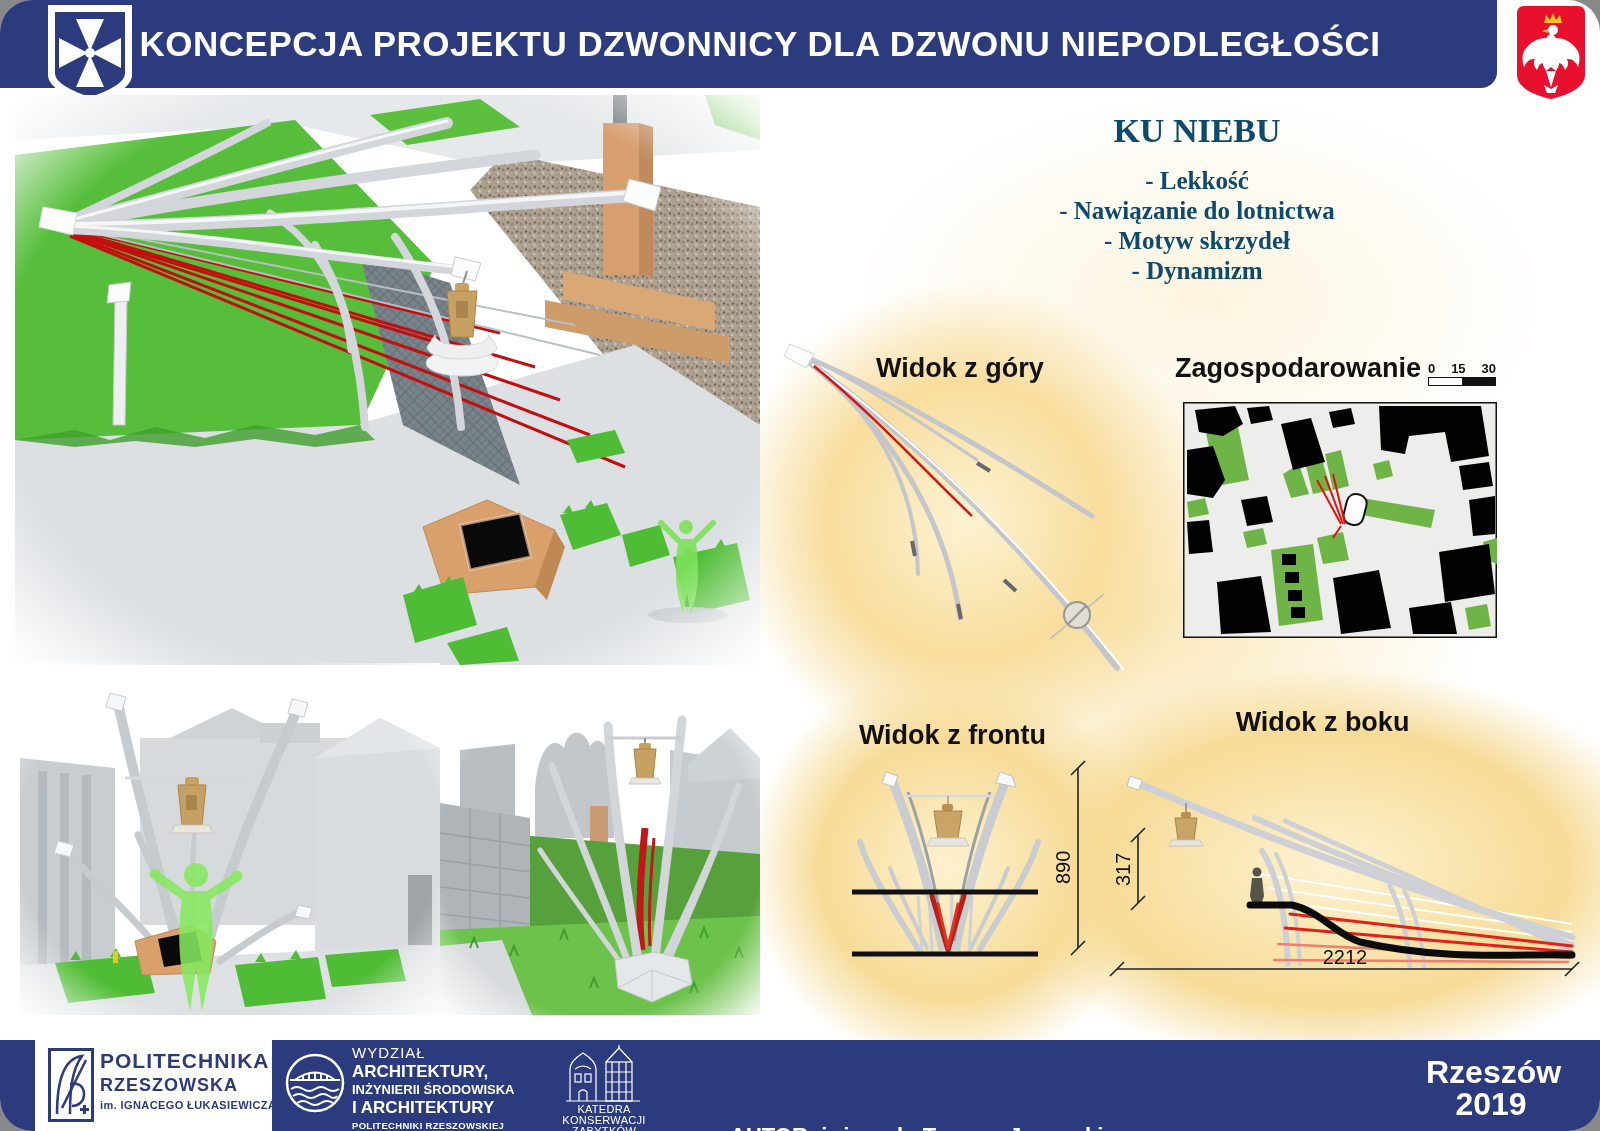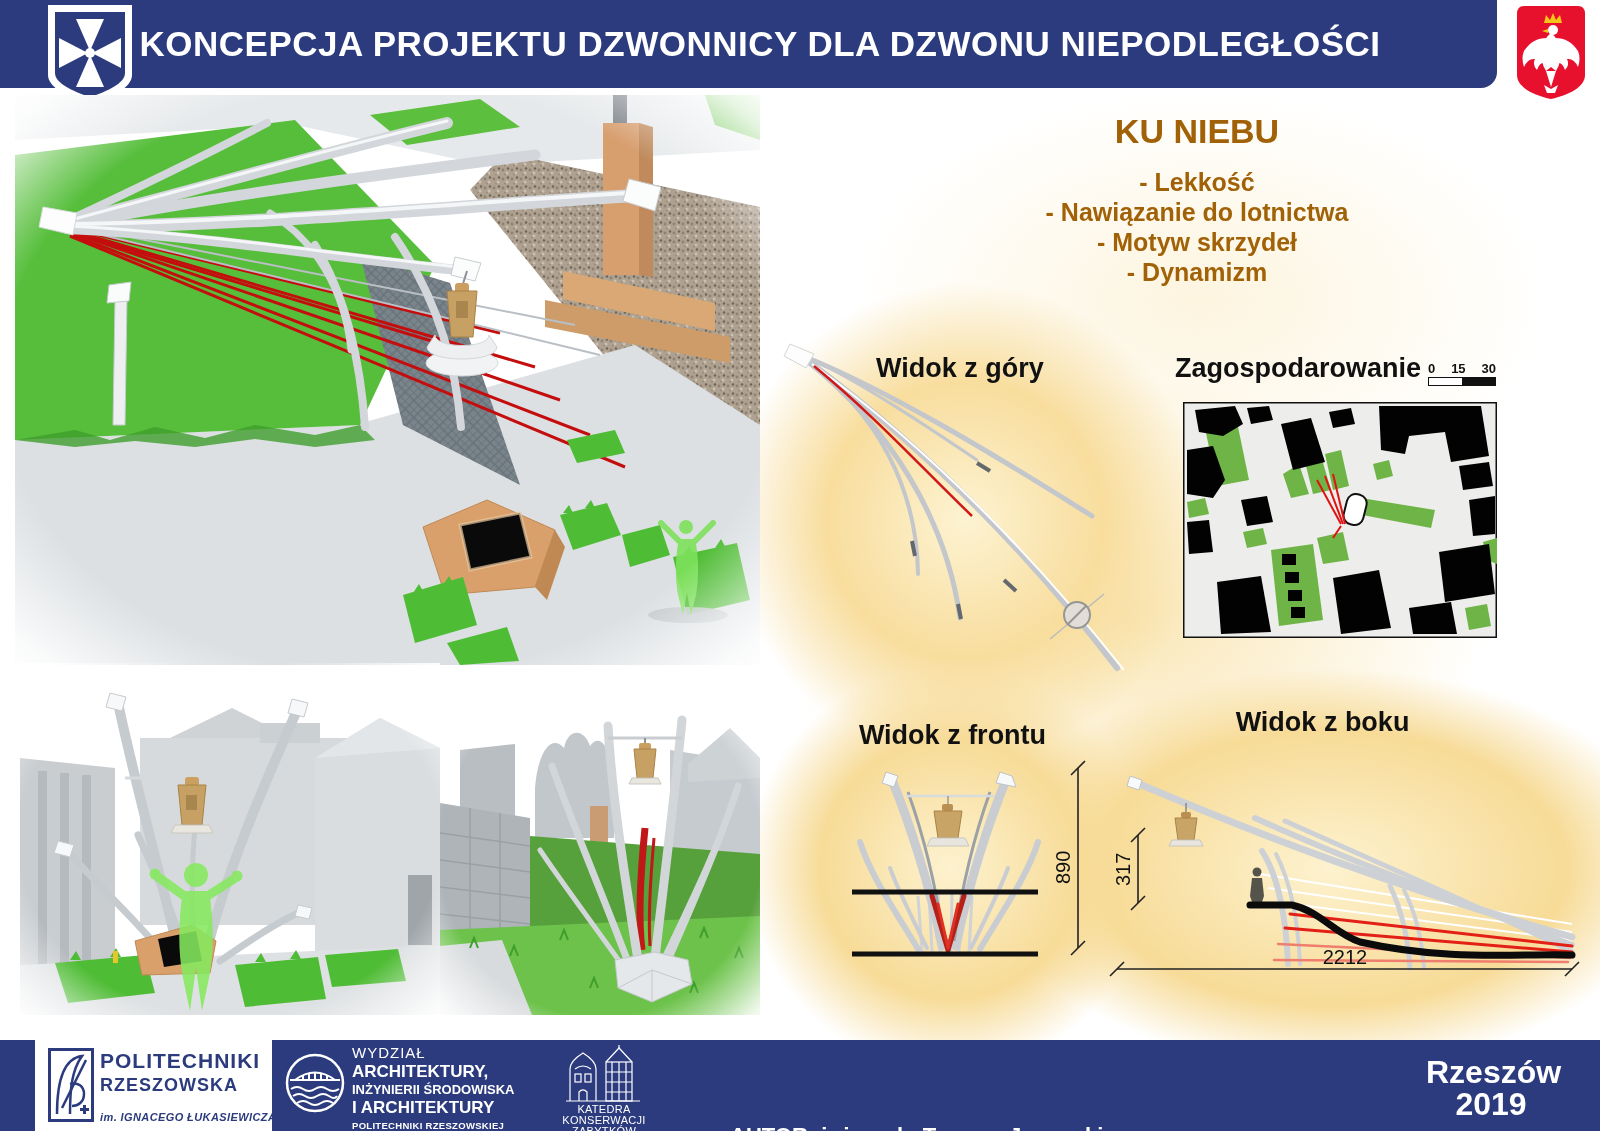--- a/index.html
+++ b/index.html
@@ -1,49 +1,49 @@
 <!DOCTYPE html>
 <html><head>
 <meta charset="utf-8">
 <style>
   html,body{margin:0;padding:0;background:#888;}
   #page{position:relative;width:1600px;height:1131px;background:#ffffff;overflow:hidden;
-        font-family:"Liberation Sans",sans-serif;}
+        font-family:"Liberation Sans",sans-serif;border-radius:32px;}
   .abs{position:absolute;}
   
   #glow{position:absolute;inset:0;
     background:
       radial-gradient(circle 330px at 965px 520px, #FDF3D2 0%, #F8DD9D 42%, rgba(248,221,157,0) 72%),
       radial-gradient(circle 260px at 950px 868px, #FDF2CF 0%, #F7DB97 50%, rgba(248,221,157,0) 78%),
       radial-gradient(ellipse 430px 250px at 1330px 868px, #FDF2CF 0%, #F7DB97 55%, rgba(248,221,157,0) 80%),
       radial-gradient(ellipse 480px 330px at 1130px 620px, rgba(249,225,164,0.8) 0%, rgba(249,225,164,0) 74%),
       radial-gradient(ellipse 500px 300px at 1200px 300px, rgba(252,240,209,0.7) 0%, rgba(252,240,209,0) 70%);
   }
   #header-bar{position:absolute;left:0;top:0;width:1497px;height:88px;background:#2B3B7D;
       border-radius:0 0 16px 0;}
   #poster-title{position:absolute;left:160px;top:0;width:1200px;height:88px;display:flex;
       align-items:center;justify-content:center;color:#fff;font-size:35px;font-weight:bold;
       letter-spacing:.5px;white-space:nowrap;}
   .view-label{position:absolute;font-size:27px;font-weight:bold;color:#111;}
-  #concept{position:absolute;left:977px;top:112px;width:440px;text-align:center;color:#a16207;}
+  #concept{position:absolute;left:977px;top:112px;width:440px;text-align:center;color:#0c4a6e;font-family:Liberation Serif, serif;}
   #concept h1{margin:0 0 16px 0;font-size:34px;font-weight:bold;}
   #concept .bullet{font-size:25px;font-weight:bold;line-height:30px;}
   
   #scalebar{position:absolute;left:1428px;top:361px;width:68px;}
   #scalebar .nums{display:flex;justify-content:space-between;font-size:13px;font-weight:bold;color:#111;}
   #scalebar .bar{display:flex;height:7px;margin-top:1px;border:1.5px solid #111;}
   #scalebar .seg-a{flex:1;background:#fff;}
   #scalebar .seg-b{flex:1;background:#111;border-left:1.5px solid #111;}
   
   #footer-band{position:absolute;left:0;top:1040px;width:1600px;height:91px;background:#2B3B7D;}
   #footer-white{position:absolute;left:35px;top:1040px;width:237px;height:91px;background:#fff;}
   .pr-text{position:absolute;left:100px;top:1050px;color:#2B3B7D;line-height:1;}
   .pr-text .l1{font-size:21px;font-weight:bold;letter-spacing:1px;}
   .pr-text .l2{font-size:18px;font-weight:bold;letter-spacing:1px;margin-top:5px;}
-  .pr-text .l3{font-size:11px;font-weight:bold;margin-top:18px;letter-spacing:.4px;font-style:italic;}
+  .pr-text .l3{font-size:11px;font-weight:bold;margin-top:6px;letter-spacing:.4px;}
   .fac-text{position:absolute;left:352px;top:1045px;color:#fff;line-height:1;}
   .fac-text .f1{font-size:15px;letter-spacing:1px;}
   .fac-text .f2{font-size:17px;font-weight:bold;margin-top:3px;}
   .fac-text .f3{font-size:13px;font-weight:bold;margin-top:3px;}
   .fac-text .f4{font-size:17px;font-weight:bold;margin-top:3px;}
   .fac-text .f5{font-size:9.5px;font-weight:bold;margin-top:5px;letter-spacing:.3px;}
   .kat-text{position:absolute;left:538px;top:1104px;width:132px;text-align:center;color:#fff;
       font-size:11px;line-height:11px;letter-spacing:.3px;}
   #credits{position:absolute;left:730px;top:1056px;color:#fff;font-size:22px;font-weight:bold;line-height:32px;white-space:pre;}
   #city-year{position:absolute;left:1426px;top:1056px;width:130px;text-align:center;color:#fff;
@@ -509,21 +509,21 @@
       <path d="M9,66 C9,28 18,10 34,8 C24,22 22,40 22,66"></path>
       <path d="M22,36 C30,34 36,38 36,46 C36,54 30,58 24,58"></path>
       <path d="M14,60 L38,12"></path>
     </g>
     <g fill="#2B3B7D">
       <rect x="32" y="60" width="9" height="3"></rect>
       <rect x="35" y="57" width="3" height="9"></rect>
     </g>
   </svg>
   <div class="pr-text">
-    <div class="l1">POLITECHNIKI</div>
+    <div class="l1">POLITECHNIKA</div>
     <div class="l2">RZESZOWSKA</div>
     <div class="l3">im. IGNACEGO ŁUKASIEWICZA</div>
   </div>
 
   <svg class="abs" style="left:283px;top:1051px;" width="64" height="64" viewBox="0 0 64 64">
     <circle cx="32" cy="32" r="28" fill="none" stroke="#fff" stroke-width="2.5"></circle>
     <g fill="none" stroke="#fff" stroke-width="2">
       <path d="M7,29 H57"></path>
       <path d="M12,29 Q32,14 52,29"></path>
       <path d="M20,24.5 V29 M26,22 V29 M32,21 V29 M38,22 V29 M44,24.5 V29"></path>

